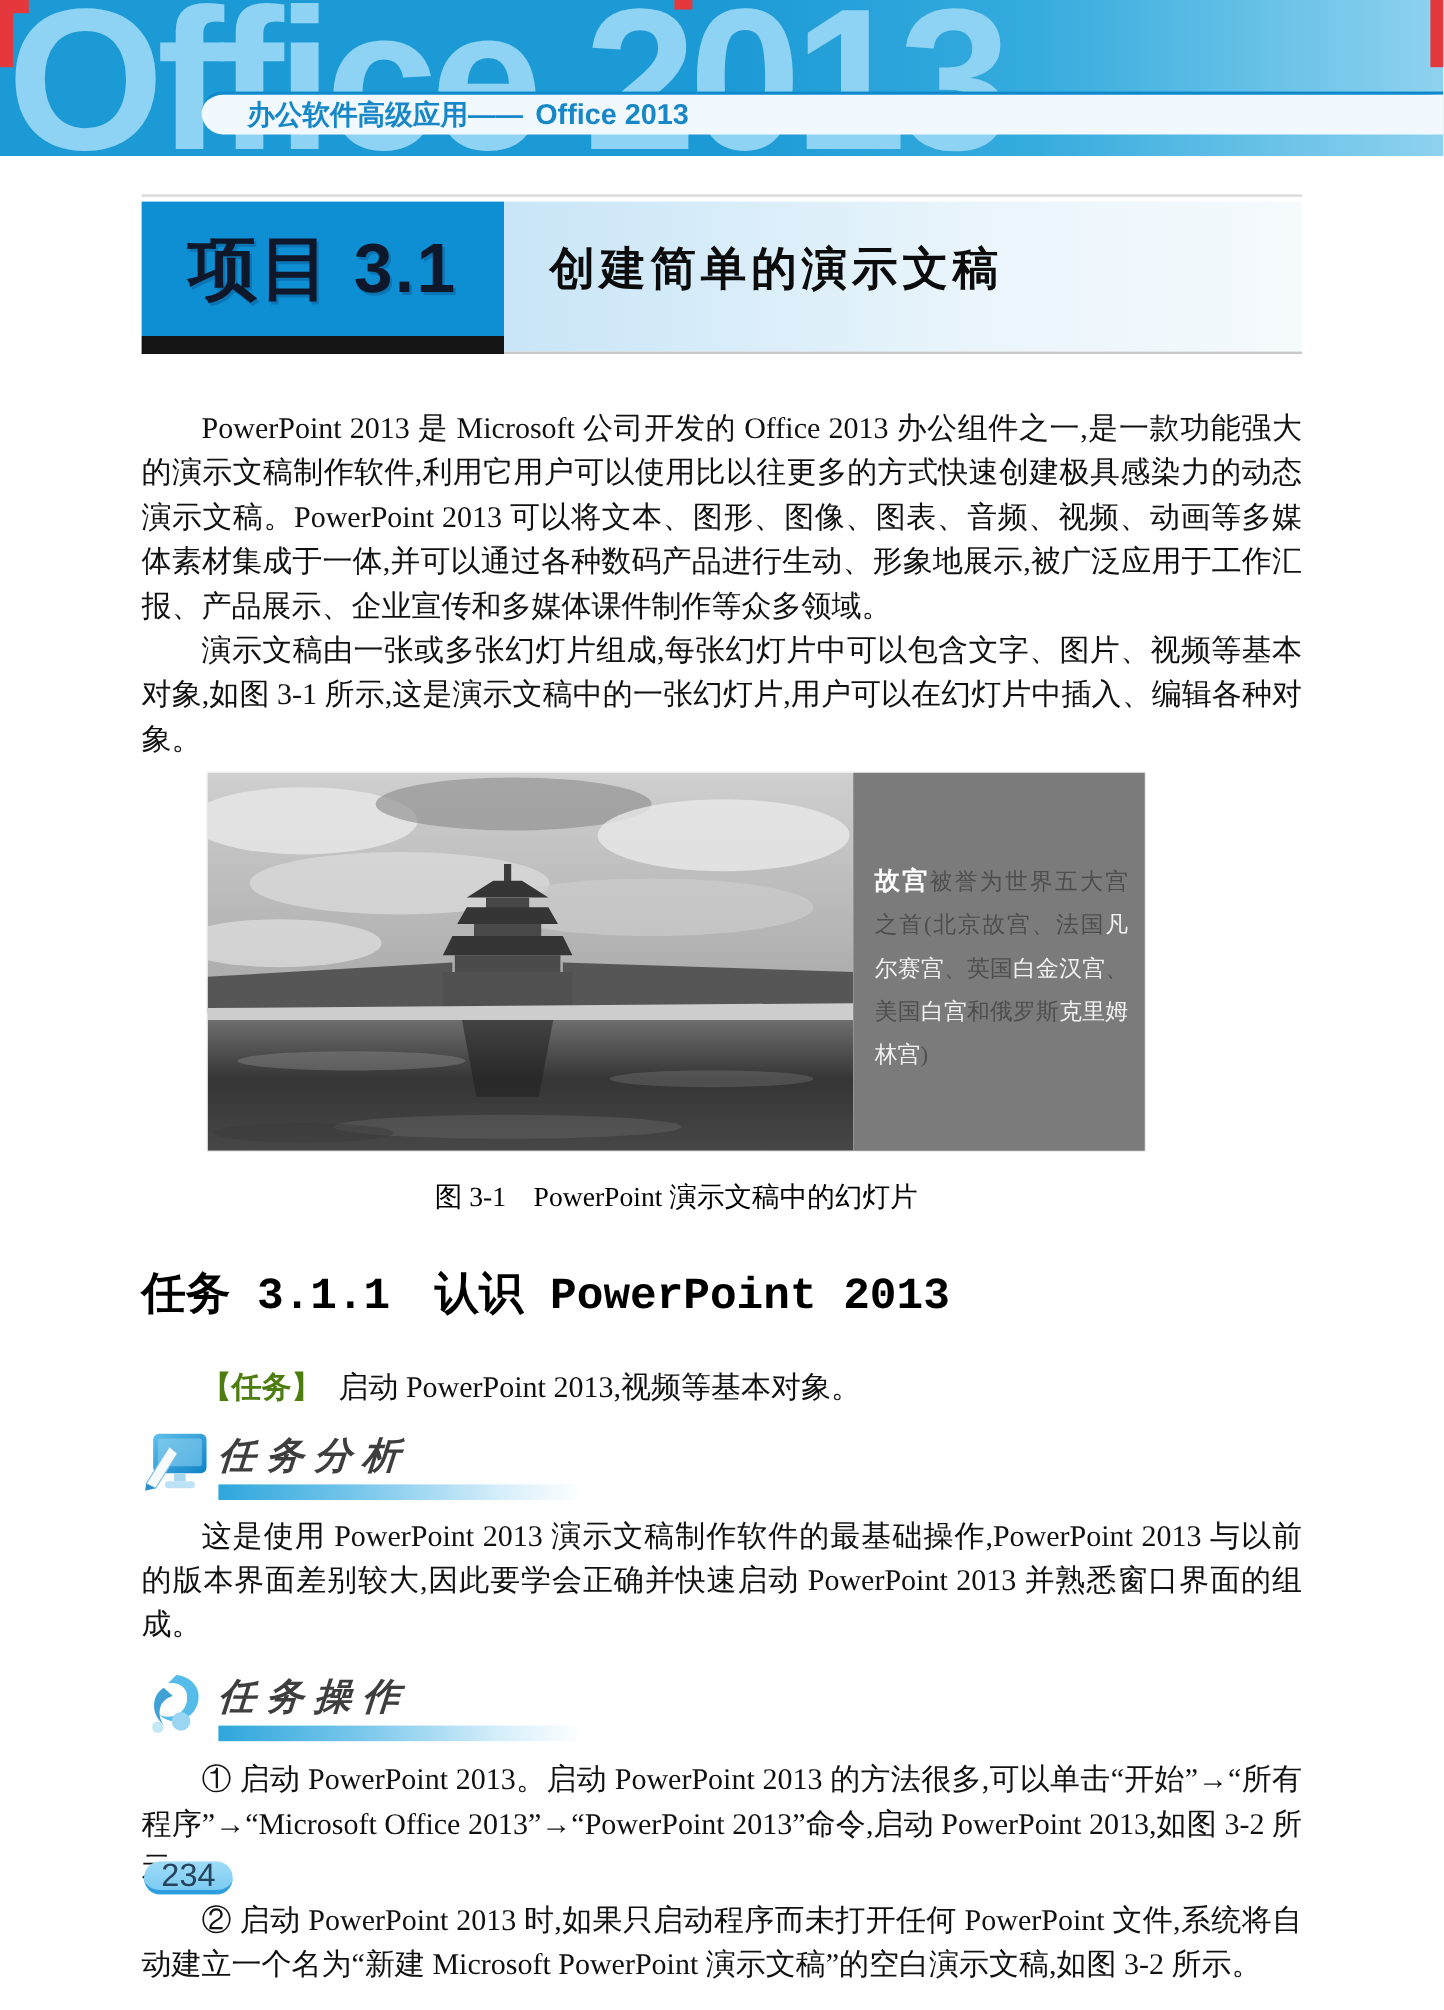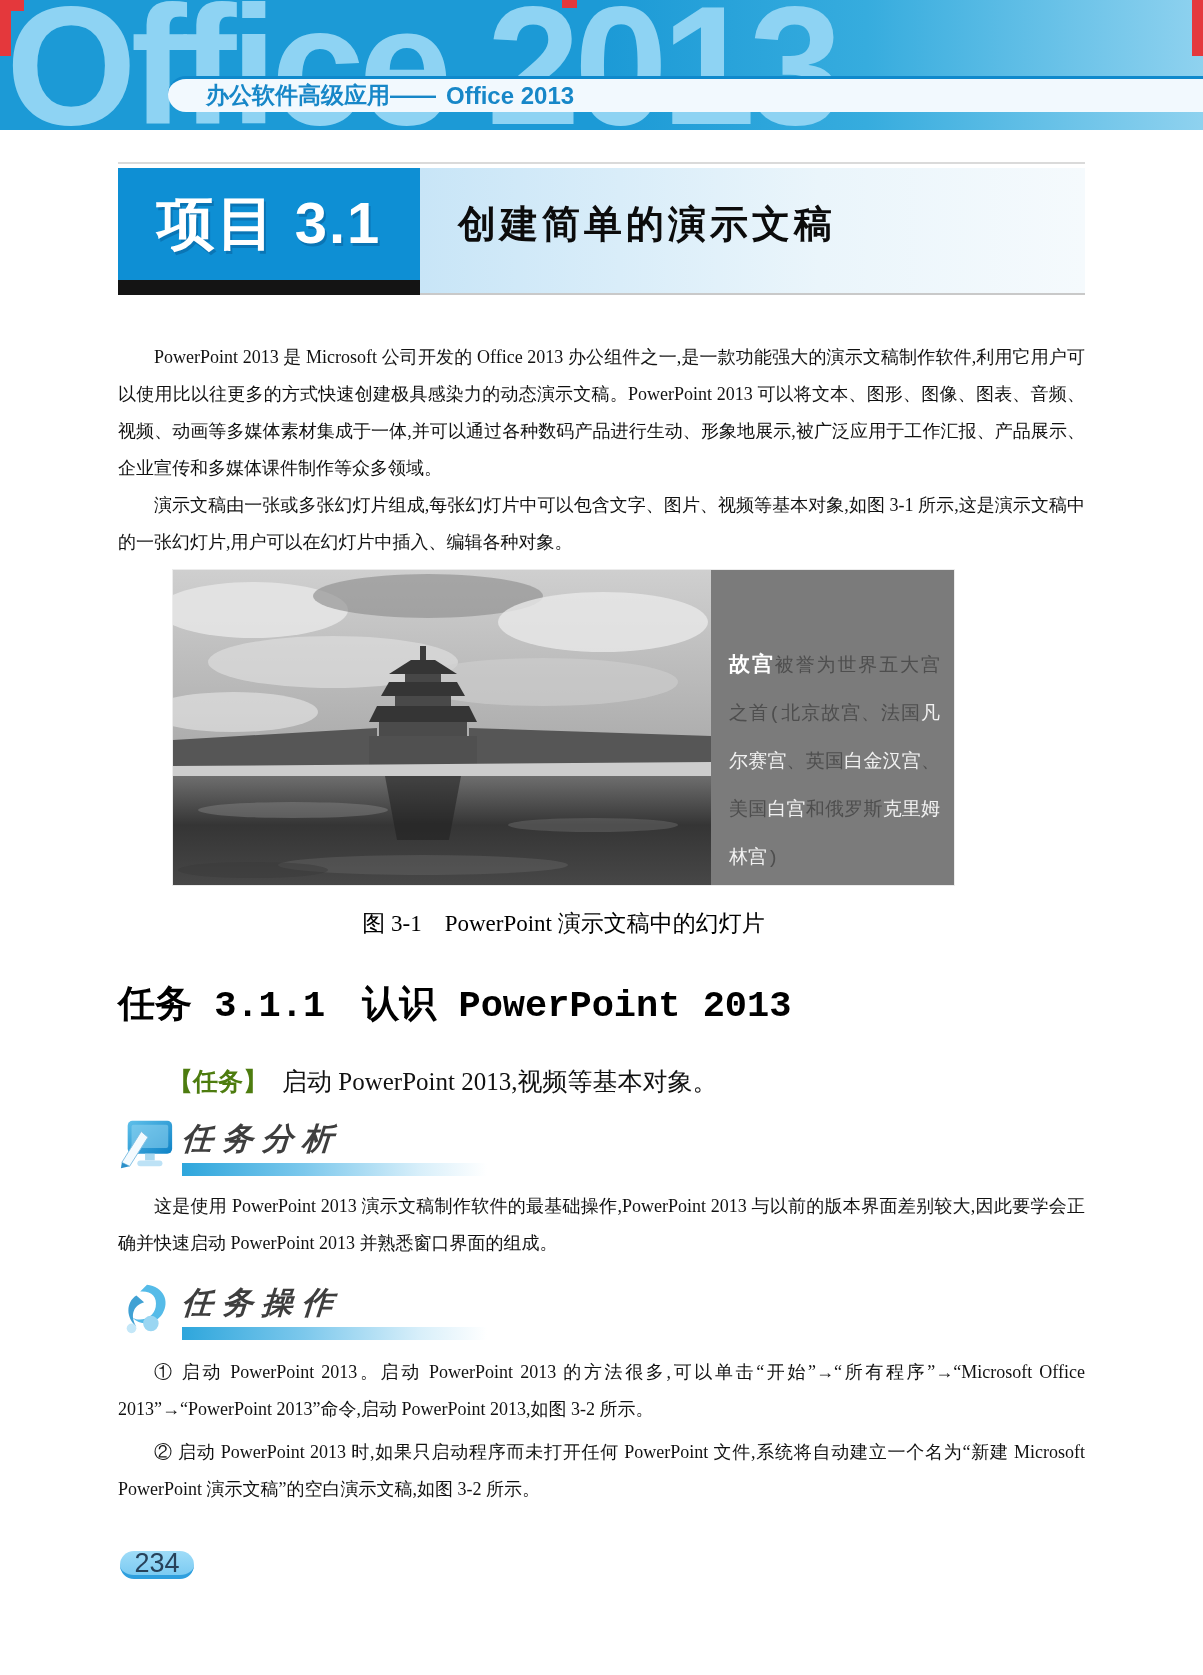--- a/index.html
+++ b/index.html
@@ -22,44 +22,44 @@
   .mark-tl  { left:0; top:0; width:11px; height:56px; }
   .mark-tl2 { left:0; top:0; width:24px; height:11px; }
   .mark-tc  { left:562px; top:0; width:15px; height:8px; }
   .mark-tr  { right:0; top:0; width:11px; height:56px; }
 
   
   .hairline { height:2px; background:#DADADA; margin:32px 118px 4px; }
   .title-block { display:flex; margin:0 118px; }
   .badge-col { width:302px; display:flex; flex-direction:column; }
   .badge { height:112px; background:#0E8FD4; display:flex; align-items:center; justify-content:center; }
-  .badge-text { font-family:"Liberation Sans",sans-serif; font-weight:800; font-size:58px; color:#ffffff;
+  .badge-text { font-family:"Liberation Sans",sans-serif; font-weight:800; font-size:58px; color:#0f172a;
                 letter-spacing:2px; text-shadow:2px 3px 0 rgba(0,50,100,.28); }
   .badge-bar { height:15px; background:#141414; }
   .title-panel { flex:1; background:linear-gradient(90deg,#C8E5F7 0%,#EAF5FB 60%,#F5FAFD 100%);
                  border-bottom:2px solid #C9C9C9; display:flex; align-items:center; padding:0 0 12px 38px; }
   .title-text { font-family:"Liberation Sans",sans-serif; font-weight:800; font-size:38px;
                 color:#0c0c0c; letter-spacing:4px; }
 
   
-  .para { margin:0 118px; font-size:18px; line-height:37px; text-align:justify; text-indent:2em; }
+  .para { margin:0 118px; font-size:25px; line-height:37px; text-align:justify; text-indent:2em; }
   .para.first { margin-top:44px; }
 
   
   .figure-wrap { width:783px; margin:8px 0 0 172px; }
   .slide { border:1px solid #ececec; }
   .slide-head { height:62px; background:#FAFAFA; border-bottom:1px solid #E6E6E6;
                 display:flex; align-items:center; }
   .slide-title { font-family:"Liberation Sans",sans-serif; font-size:36px; color:#8f8f8f;
                  letter-spacing:3px; padding-left:34px; }
   .slide-body { display:flex; height:315px; }
   .photo { width:538px; height:315px; flex:0 0 538px; }
   .photo svg { display:block; width:100%; height:100%; }
   .panel { flex:1; background:#7B7B7B; padding:72px 14px 0 18px;
-           font-family:Liberation Mono, monospace; font-size:19px; line-height:48px;
+           font-family:Liberation Serif, serif; font-size:19px; line-height:36px;
            color:#4E4E4E; text-align:justify; }
   .panel .lead { color:#FFFFFF; font-weight:bold; font-size:21px; }
   .panel .hl { color:#F2F2F2; }
   .caption { width:783px; margin:22px 0 0 172px; text-align:center; font-size:23px; color:#000000; }
 
   
   .sec-heading { margin:40px 118px 0; font-family:Liberation Mono, monospace;
                  font-weight:800; font-size:37px; color:#000; }
   .task-line { margin:36px 118px 0; font-size:25px; text-indent:2em; }
   .task-label { color:#4d7c0f; font-family:"Liberation Sans",sans-serif; font-weight:800; margin-right:14px; }

